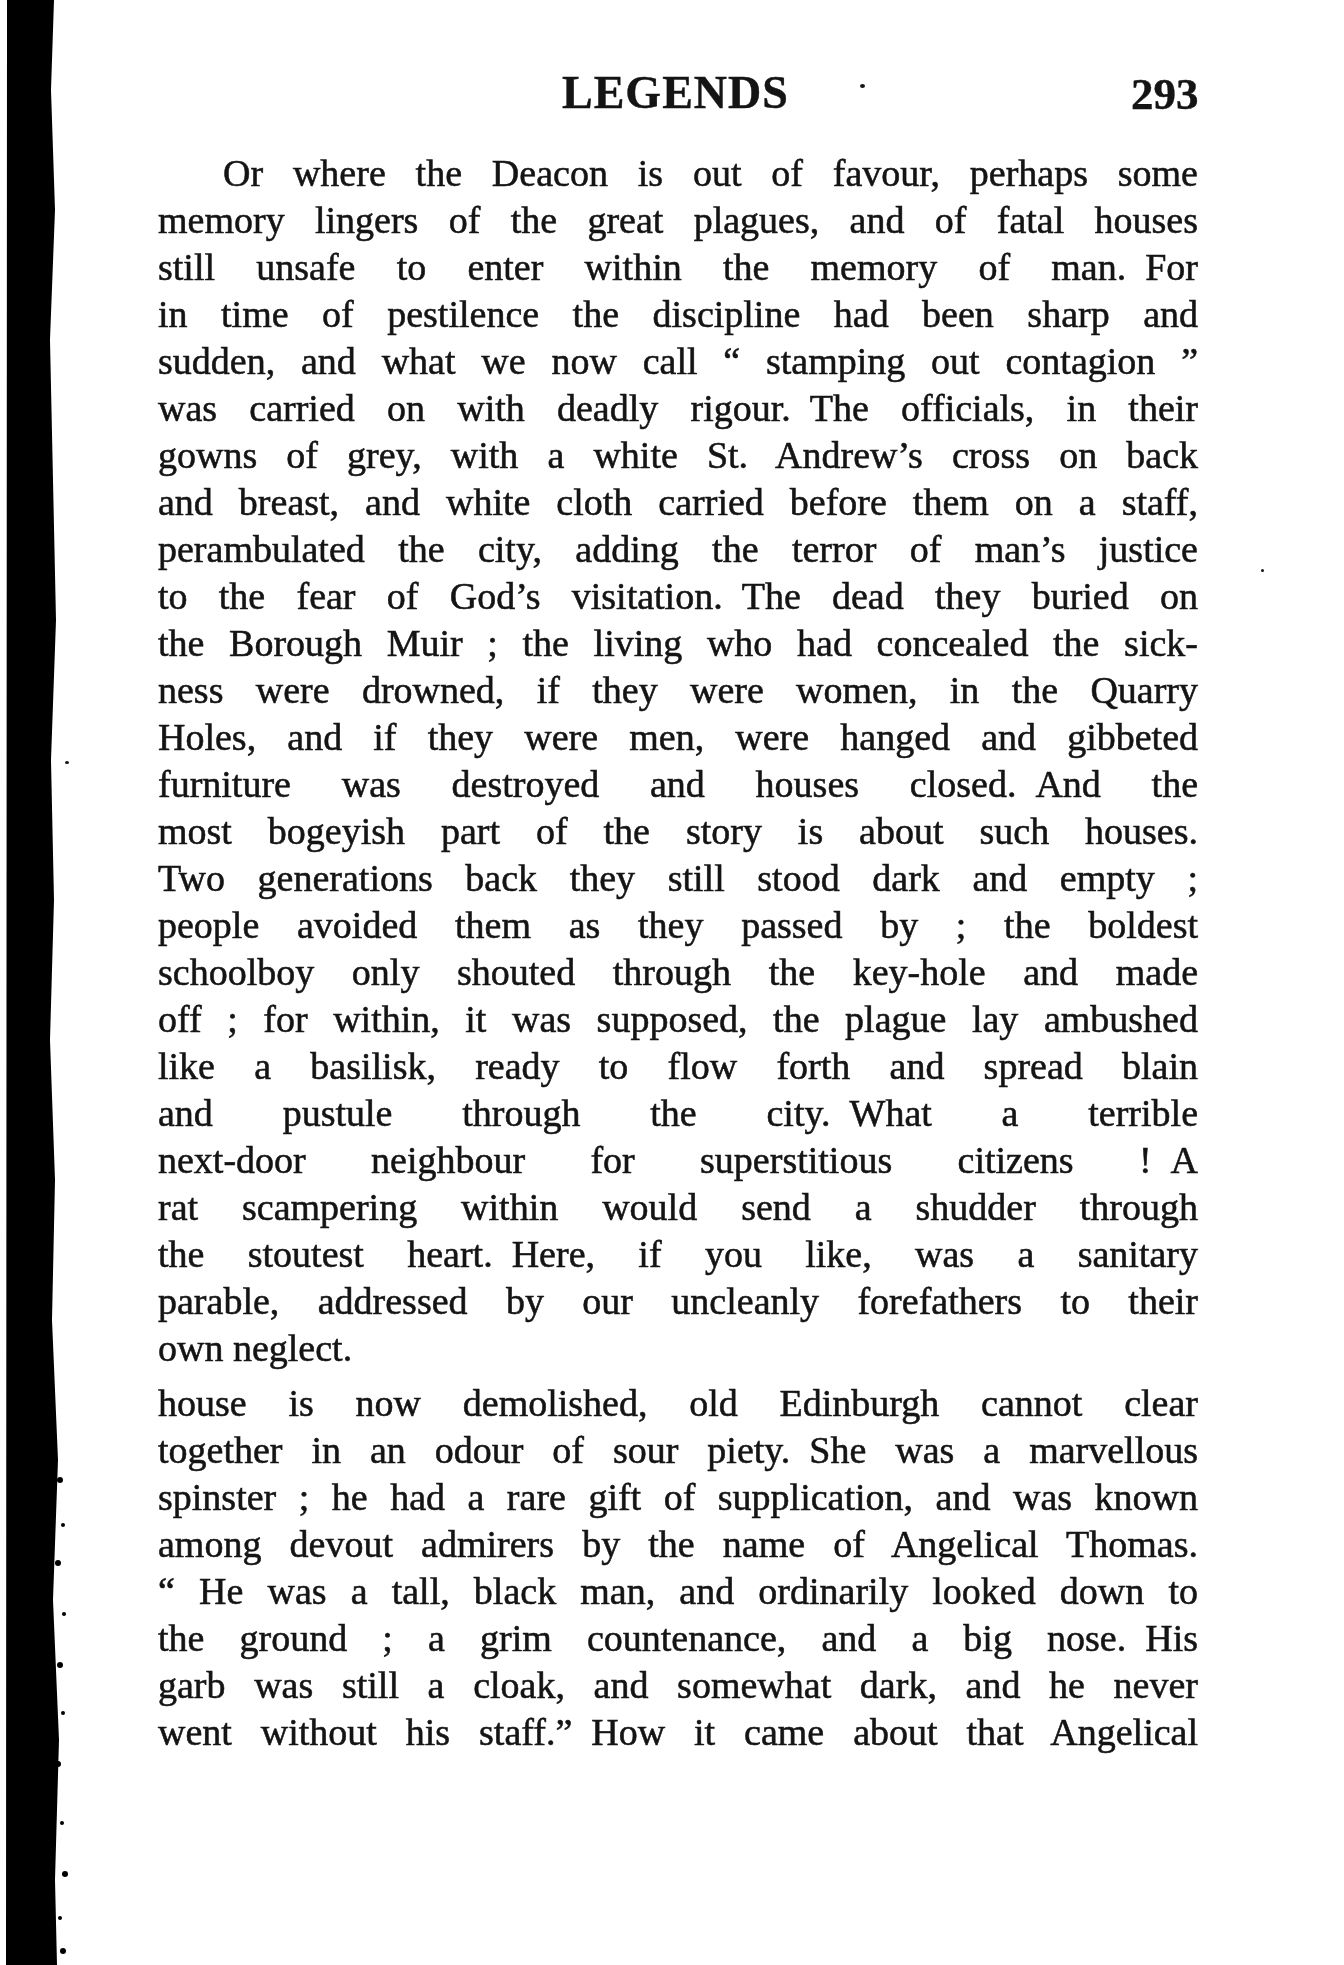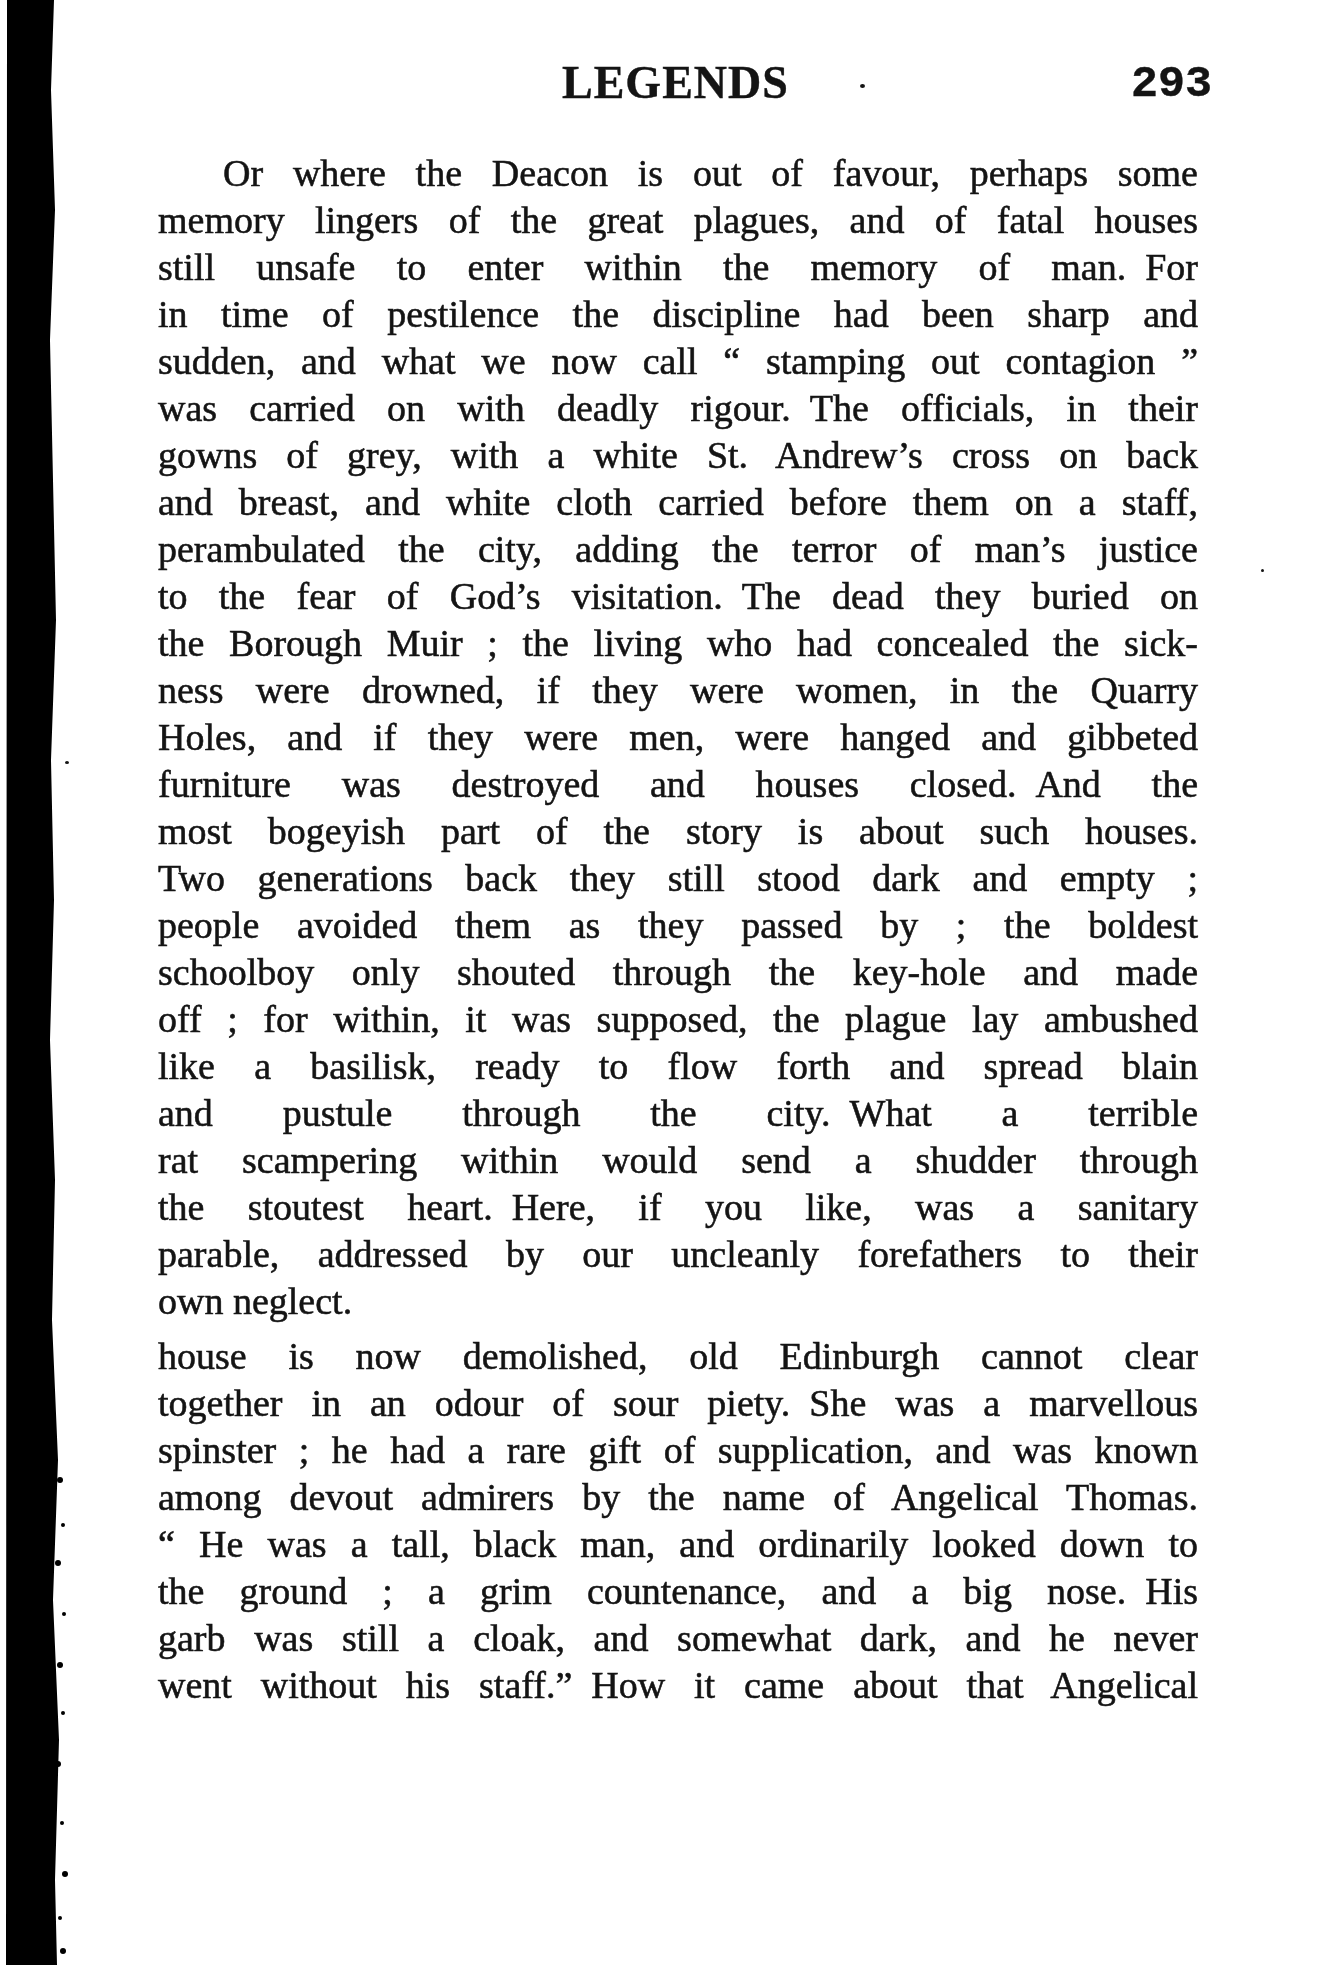--- a/index.html
+++ b/index.html
@@ -23,29 +23,29 @@
       62px 1612px 0 0 #000, 58px 1663px 0 1px #000, 61px 1711px 0 0 #000,
       56px 1762px 0 1px #000, 60px 1821px 0 0 #000, 63px 1872px 0 1px #000,
       58px 1916px 0 0 #000, 61px 1949px 0 1px #000;
   }
   .speck{position:absolute;background:#141414;border-radius:50%;}
   .speck.s1{left:860px;top:84px;width:5px;height:4px;}
   .speck.s2{left:1261px;top:569px;width:3px;height:3px;}
   .speck.s3{left:277px;top:262px;width:3px;height:3px;}
   .speck.s4{left:65px;top:761px;width:4px;height:3px;}
 
-  .running-head{position:absolute;top:60px;left:0;width:1344px;height:52px;}
+  .running-head{position:absolute;top:70px;left:0;width:1344px;height:52px;}
   .head-title{
     position:absolute;left:562px;top:0;
     font-size:46px;font-weight:bold;letter-spacing:1px;line-height:46px;
     -webkit-text-stroke:0.4px #141414;
   }
   .page-num{
     position:absolute;left:1131px;top:2px;
-    font-size:45px;font-weight:bold;line-height:45px;font-family:Liberation Mono, monospace;
+    font-size:45px;font-weight:bold;line-height:45px;
     -webkit-text-stroke:0.4px #141414;
   }
 
   .body-text{
     position:absolute;left:150px;top:142px;width:1056px;
     font-size:38px;line-height:47px;
     -webkit-text-stroke:0.55px #141414;
   }
   .para{margin:8px;padding:0;}
   .line{
@@ -87,20 +87,21 @@
         <div class="line">ness were drowned, if they were women, in the Quarry</div>
         <div class="line">Holes, and if they were men, were hanged and gibbeted</div>
         <div class="line">furniture was destroyed and houses closed. And the</div>
         <div class="line">most bogeyish part of the story is about such houses.</div>
         <div class="line">Two generations back they still stood dark and empty ;</div>
         <div class="line">people avoided them as they passed by ; the boldest</div>
         <div class="line">schoolboy only shouted through the key-hole and made</div>
         <div class="line">off ; for within, it was supposed, the plague lay ambushed</div>
         <div class="line">like a basilisk, ready to flow forth and spread blain</div>
         <div class="line">and pustule through the city. What a terrible</div>
+        <div class="line">next-door neighbour for superstitious citizens ! A</div>
         <div class="line">rat scampering within would send a shudder through</div>
         <div class="line">the stoutest heart. Here, if you like, was a sanitary</div>
         <div class="line">parable, addressed by our uncleanly forefathers to their</div>
         <div class="line no-just">own neglect.</div>
       </div>
       <div class="para">
         <div class="line">house is now demolished, old Edinburgh cannot clear</div>
         <div class="line">together in an odour of sour piety. She was a marvellous</div>
         <div class="line">spinster ; he had a rare gift of supplication, and was known</div>
         <div class="line">among devout admirers by the name of Angelical Thomas.</div>

